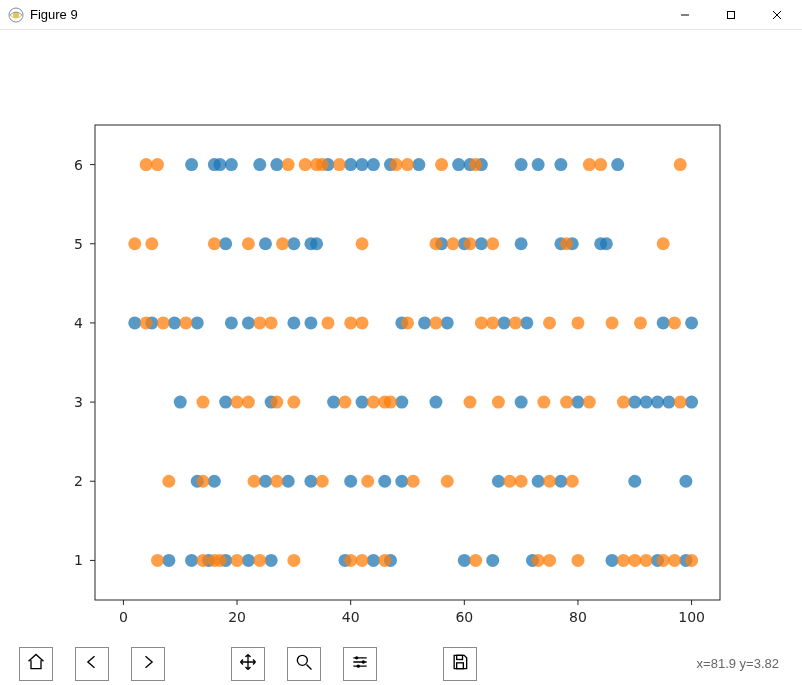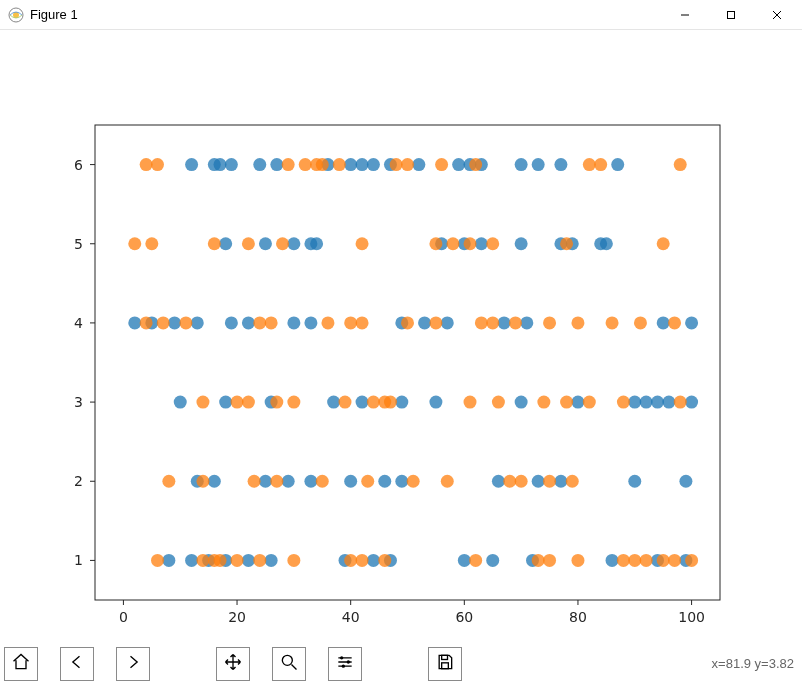--- a/index.html
+++ b/index.html
@@ -48,21 +48,21 @@
     width: 802px;
     height: calc(685px - 30px - 44px); 
     background: #fff;
   }
 
   
   .toolbar {
     height: 44px;
     display: flex;
     align-items: center;
-    padding: 0 4px;
+    padding: 0 19px;
     gap: 22px;
     background: #fff;
     border-top: 1px solid #fff; 
   }
   .toolbar .btn {
     width: 34px;
     height: 34px;
     border: 1px solid #8a8a8a;
     background: #fff;
     display: inline-flex;
@@ -102,21 +102,21 @@
 
 <div class="titlebar">
   <span class="app-icon">
     <svg viewBox="0 0 16 16">
       <circle cx="8" cy="8" r="7" fill="none" stroke="#888" stroke-width="1"></circle>
       <circle cx="8" cy="8" r="3" fill="#f6c048"></circle>
       <path d="M2 8 Q8 2 14 8" stroke="#4a90d9" stroke-width="0.8" fill="none"></path>
       <path d="M2 8 Q8 14 14 8" stroke="#a2c969" stroke-width="0.8" fill="none"></path>
     </svg>
   </span>
-  <span class="title">Figure 1</span>
+  <span class="title">Figure 9</span>
   <span class="spacer"></span>
   <span class="winbtn">
     <svg viewBox="0 0 10 10">
         <path d="M1 5 H9" stroke="#000" stroke-width="1"></path>
       </svg>
   </span>
   <span class="winbtn">
     <svg viewBox="0 0 10 10">
         <rect x="1.5" y="1.5" width="7" height="7" fill="none" stroke="#000" stroke-width="1"></rect>
       </svg>

